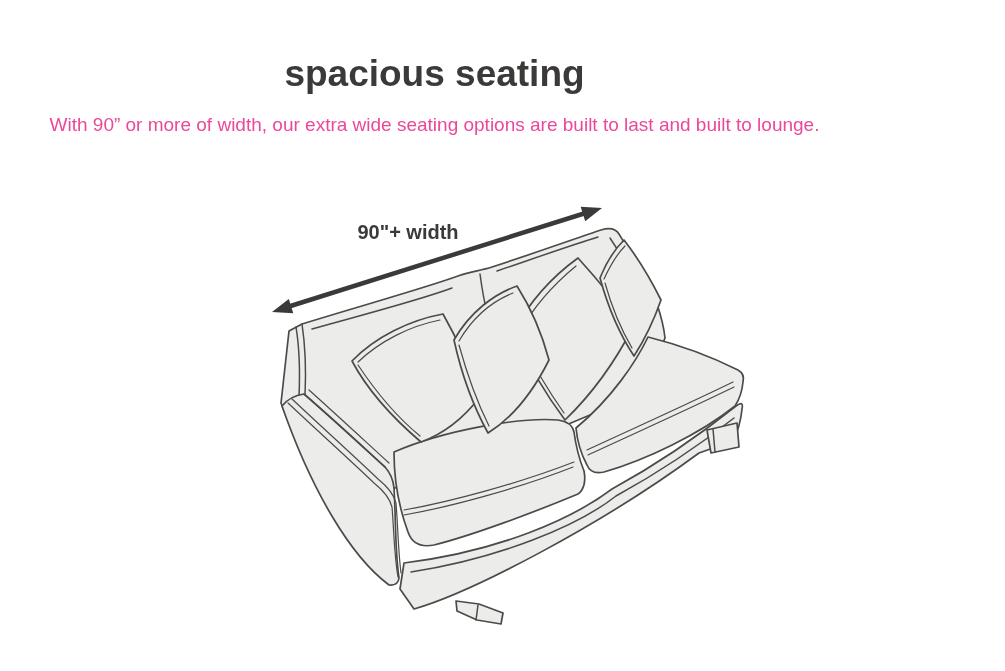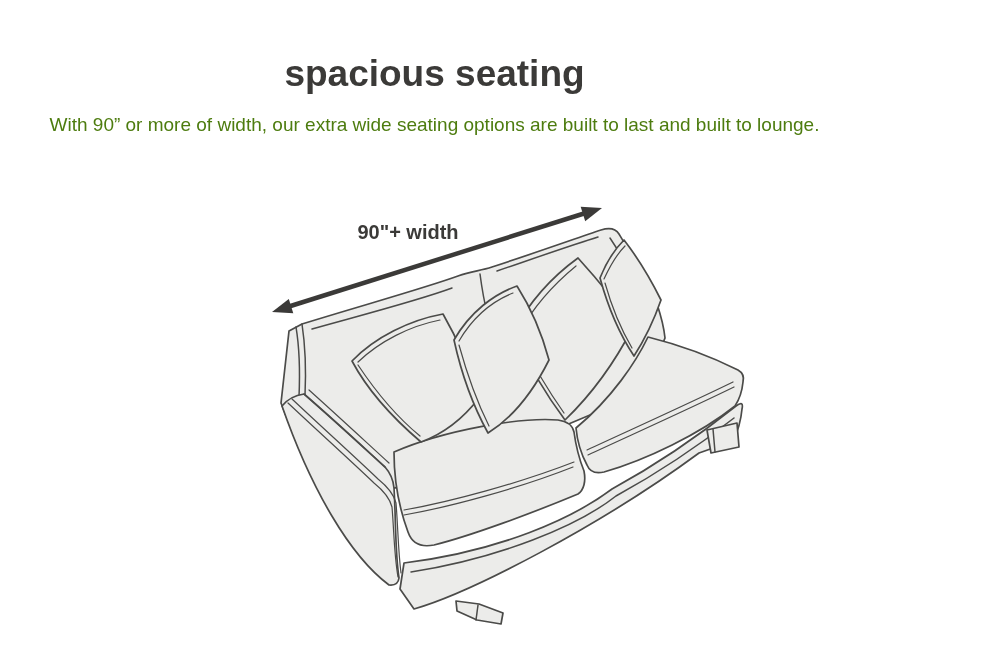--- a/index.html
+++ b/index.html
@@ -1,20 +1,20 @@
 <!DOCTYPE html>
 <html><head>
 <meta charset="utf-8">
 <style>
   html,body{margin:0;padding:0;background:#fff;}
   .stage{position:relative;width:869px;height:671px;background:#ffffff;overflow:hidden;
          font-family:"Liberation Sans",sans-serif;}
   .header{position:absolute;top:0;left:0;width:100%;text-align:center;}
   .headline{margin:54px 0 0 0;font-size:37px;line-height:40px;font-weight:bold;color:#3b3a38;}
-  .desc{margin:0;font-size:19px;line-height:25px;color:#4d7c0f;white-space:nowrap;}
+  .desc{margin:0;font-size:19px;line-height:25px;color:#ec4899;white-space:nowrap;}
   .desc.first{margin-top:18px;}
   .diagram-svg{position:absolute;left:0;top:0;}
   .sh{fill:#ececea;stroke:#4b4b49;stroke-width:1.7;stroke-linejoin:round;stroke-linecap:round;}
   .ln{fill:none;stroke:#4b4b49;stroke-width:1.5;stroke-linejoin:round;stroke-linecap:round;}
   .pp{fill:none;stroke:#4b4b49;stroke-width:1.2;stroke-linecap:round;}
   .arrow-line{fill:none;stroke:#3b3a38;stroke-width:4.5;stroke-linecap:butt;}
   .arrow-head{fill:#3b3a38;stroke:none;}
   .dim-label{font-family:"Liberation Sans",sans-serif;font-weight:bold;font-size:20px;fill:#3b3a38;}
 </style>
 </head>

